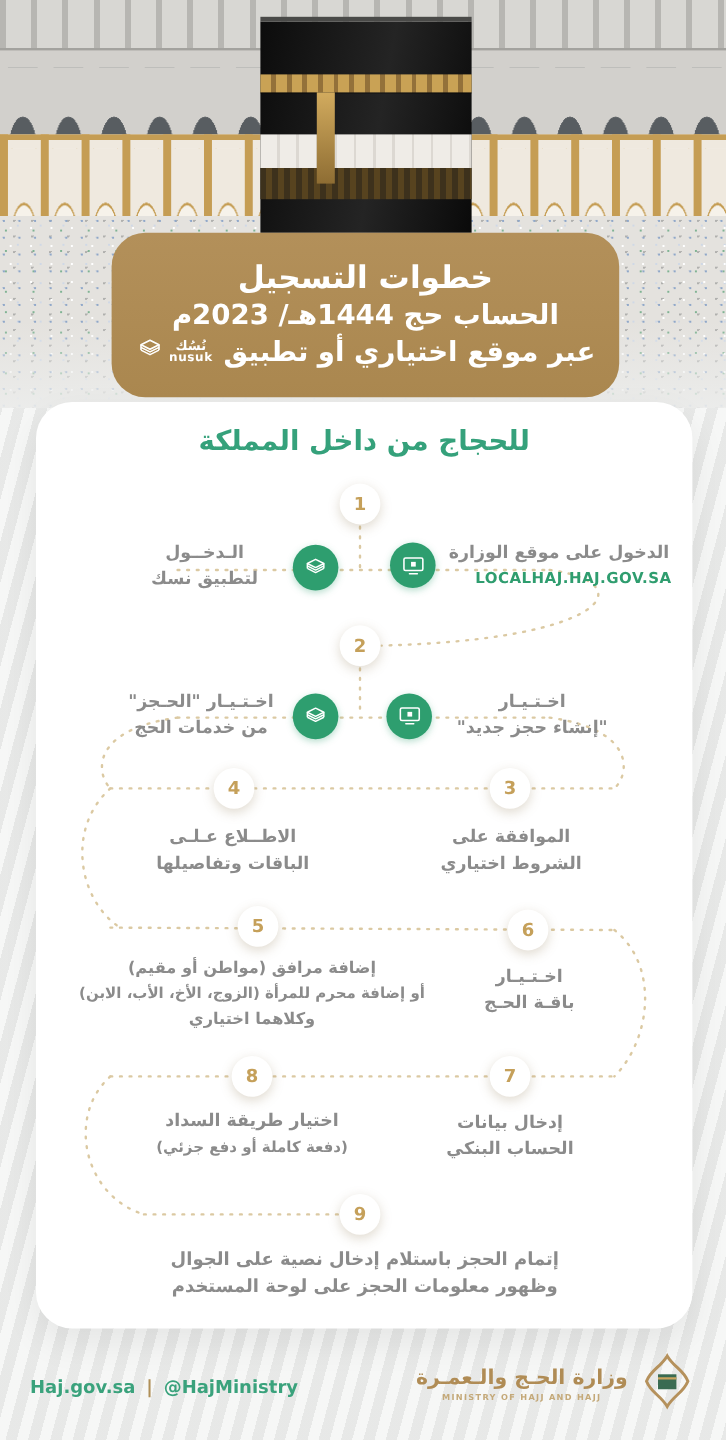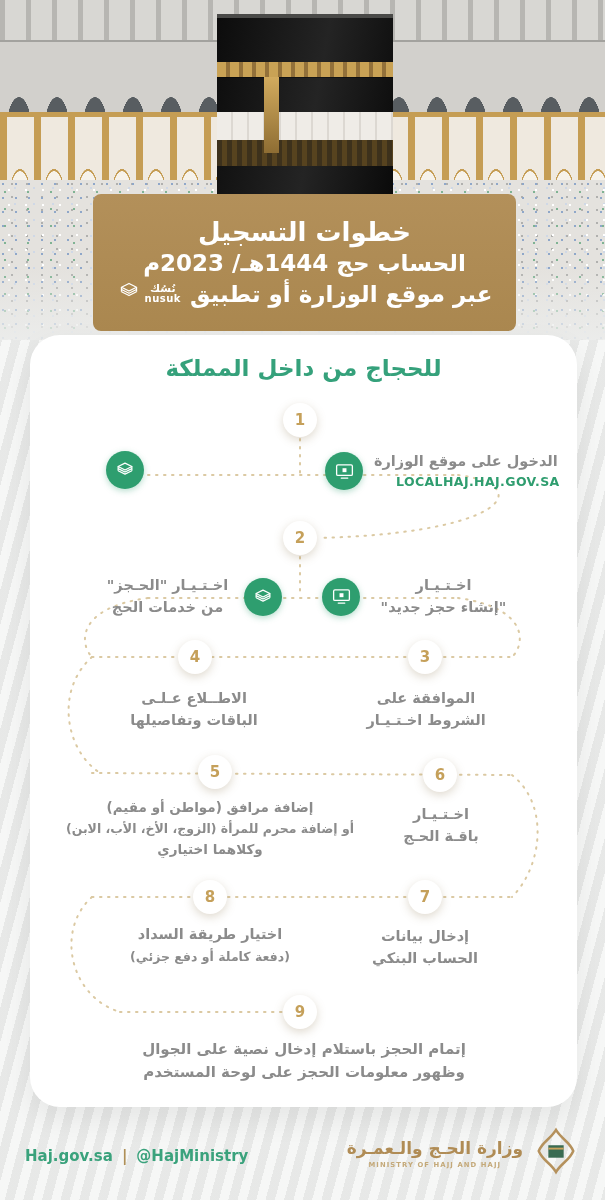--- a/index.html
+++ b/index.html
@@ -38,21 +38,21 @@
     background:linear-gradient(100deg,#0c0c0c,#242424 55%,#0a0a0a);border-top:4px solid #4a4a48;}
   .k-band{position:absolute;left:0;right:0;top:44px;height:15px;
     background:repeating-linear-gradient(90deg,#c9a255 0 9px,#93713a 9px 13px);box-shadow:0 1px 0 rgba(0,0,0,.4);}
   .k-door{position:absolute;left:47px;top:59px;width:15px;height:76px;z-index:2;
     background:linear-gradient(#d2ab5e,#8e6d33);}
   .k-white{position:absolute;left:0;right:0;top:94px;height:28px;
     background:repeating-linear-gradient(90deg,#efece7 0 14px,#dcd8d2 14px 16px);}
   .k-lower{position:absolute;left:0;right:0;top:122px;height:26px;
     background:repeating-linear-gradient(90deg,#3d311c 0 5px,#57431f 5px 10px);}
   
-  .banner{position:absolute;left:93px;top:194px;width:423px;height:137px;border-radius:8px;
+  .banner{position:absolute;left:93px;top:194px;width:423px;height:137px;border-radius:28px;
     background:linear-gradient(#b3905a,#aa874f);z-index:3;color:#fff;text-align:center;
     display:flex;flex-direction:column;justify-content:center;gap:3px;padding:4px 0;box-sizing:border-box;}
   .banner .l1{font-size:26px;font-weight:bold;}
   .banner .l2{font-size:23px;font-weight:bold;}
   .banner .l3{font-size:23px;font-weight:bold;display:flex;align-items:center;justify-content:center;gap:9px;}
   .nusuk-mini{display:flex;align-items:center;gap:4px;}
   .nusuk-words{display:flex;flex-direction:column;line-height:1;align-items:center;}
   .nusuk-words .ar{font-size:11px;font-weight:bold;}
   .nusuk-words .en{font-size:10px;font-weight:bold;letter-spacing:.5px;}
   
@@ -127,21 +127,21 @@
               <path d="M6 14 L16 19 L26 14"></path>
             <path d="M6 17 L16 22 L26 17"></path>
               <path d="M6 11 V17 M26 11 V17"></path>
           </svg>
         </span>
         <span class="nusuk-words">
           <span class="ar">نُسُك</span>
           <span class="en">nusuk</span>
         </span>
       </span>
-      <span dir="rtl">عبر موقع الوزارة أو  تطبيق</span>
+      <span dir="rtl">عبر موقع اختياري أو  تطبيق</span>
     </div>
   </div>
 
   <div class="card">
     <div class="card-title" dir="rtl">للحجاج من داخل المملكة</div>
 
     <svg class="connectors" width="547" height="772" viewBox="0 0 547 772">
       <g fill="none" stroke="#dbc9a2" stroke-width="2" stroke-linecap="round" stroke-dasharray="1.5 6.5">
         <path d="M270 104 L270 138"></path>
         <path d="M118 140 L428 140"></path>
@@ -178,20 +178,24 @@
           <path d="M11 26 h10" stroke="#fff" stroke-width="2" stroke-linecap="round"></path>
         </svg>
       </span>
       <span class="steptext" dir="rtl">
         <span>الدخول على موقع الوزارة</span>
         <a href="#" class="weblink" dir="ltr">LOCALHAJ.HAJ.GOV.SA</a>
       </span>
     </div>
 
     <div class="stepgroup g1l">
+      <span class="steptext" dir="rtl">
+        <span>الـدخــول</span><br>
+        <span>لتطبيق نسك</span>
+      </span>
       <span class="icon-circle">
         <svg viewBox="0 0 32 32" width="22" height="22" fill="none" stroke="#fff" stroke-width="1.8" stroke-linejoin="round">
           <path d="M6 11 L16 6 L26 11 L16 16 Z"></path>
             <path d="M6 14 L16 19 L26 14"></path>
           <path d="M6 17 L16 22 L26 17"></path>
             <path d="M6 11 V17 M26 11 V17"></path>
         </svg>
       </span>
     </div>
 
@@ -219,21 +223,21 @@
           <path d="M6 11 L16 6 L26 11 L16 16 Z"></path>
             <path d="M6 14 L16 19 L26 14"></path>
           <path d="M6 17 L16 22 L26 17"></path>
             <path d="M6 11 V17 M26 11 V17"></path>
         </svg>
       </span>
     </div>
 
     <div class="tblock t3" dir="rtl">
       <span>الموافقة على</span><br>
-      <span>الشروط اخـتـيـار</span>
+      <span>الشروط اختياري</span>
     </div>
 
     <div class="tblock t5" dir="rtl">
       <span>إضافة مرافق (مواطن أو مقيم)</span><br>
       <span class="small">أو إضافة محرم للمرأة (الزوج، الأخ، الأب، الابن)</span><br>
       <span>وكلاهما اختياري</span>
     </div>
 
     <div class="tblock t4" dir="rtl">
       <span>الاطــلاع عـلـى</span><br>

